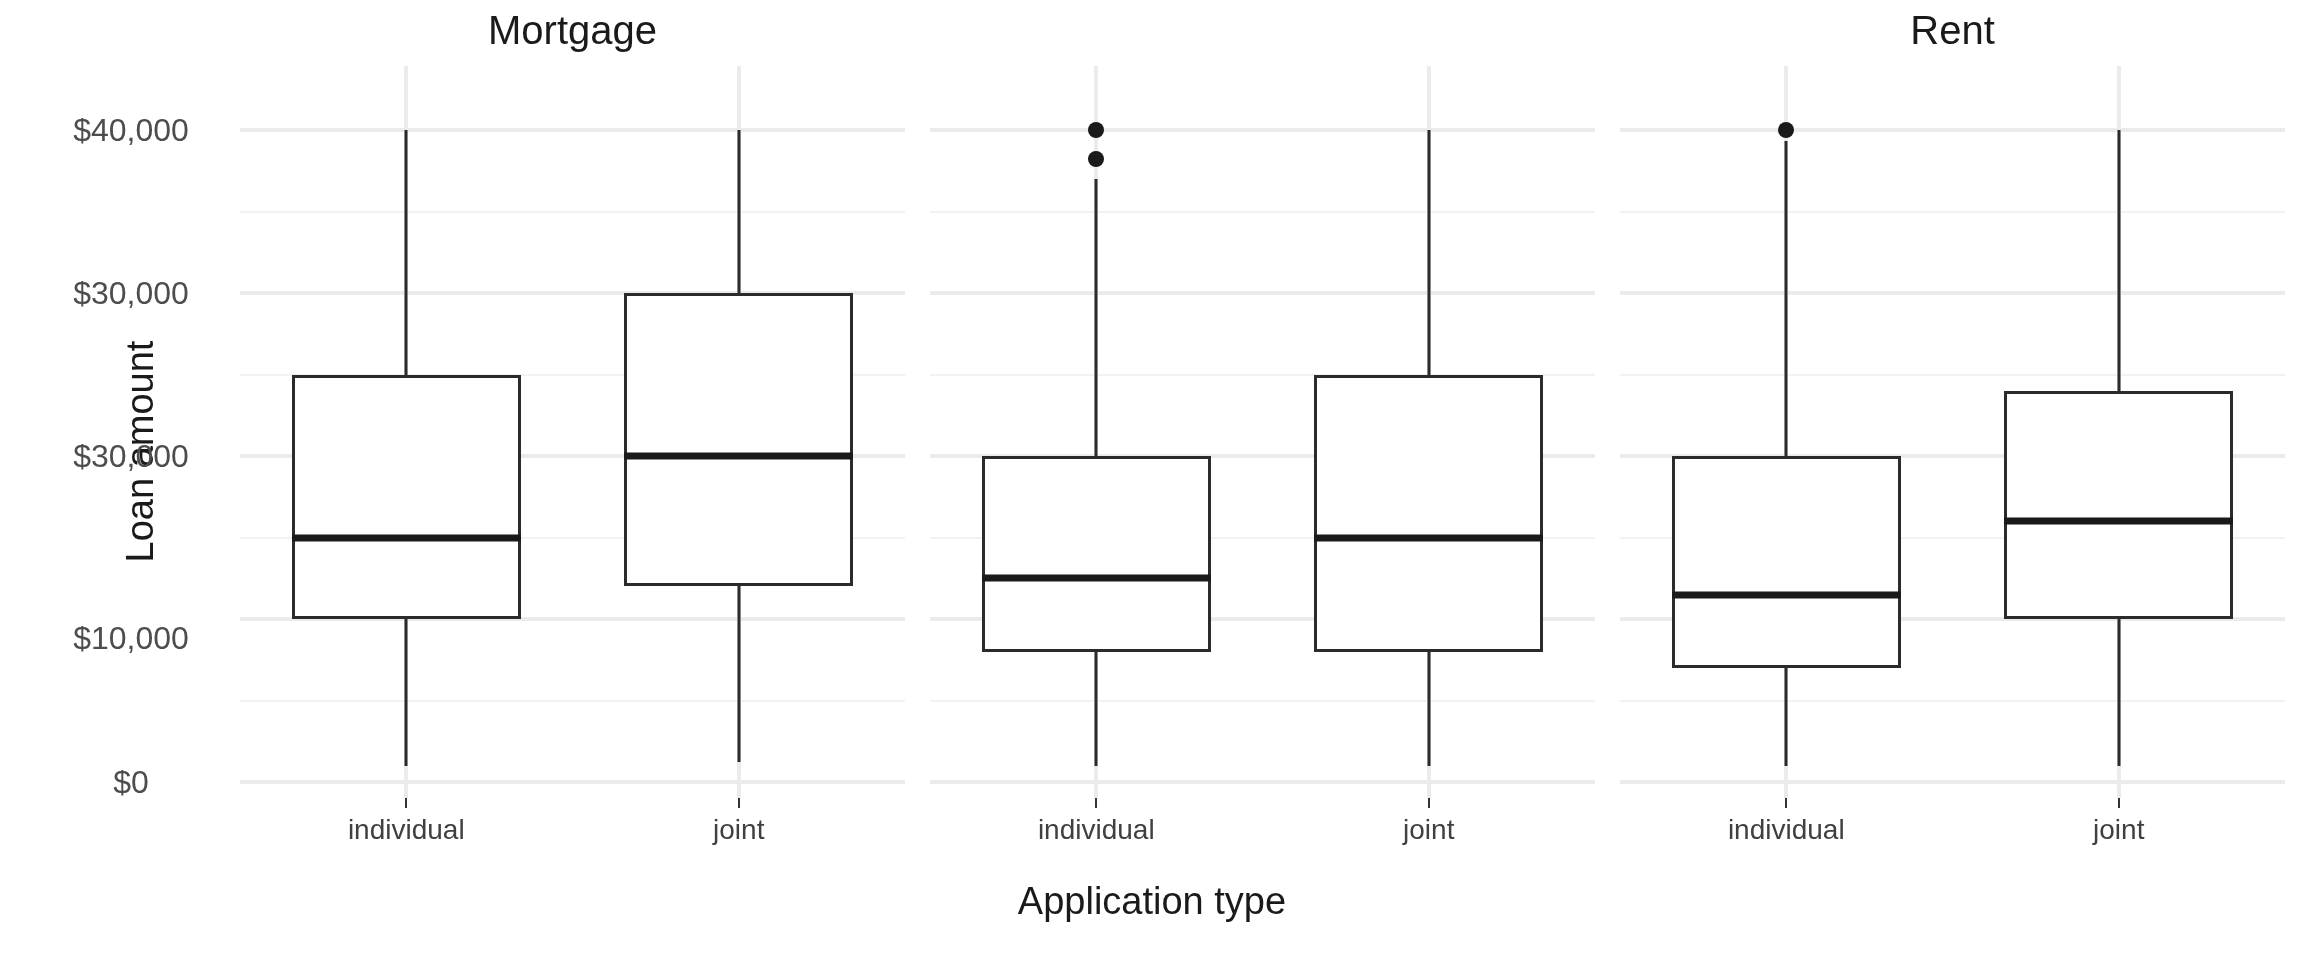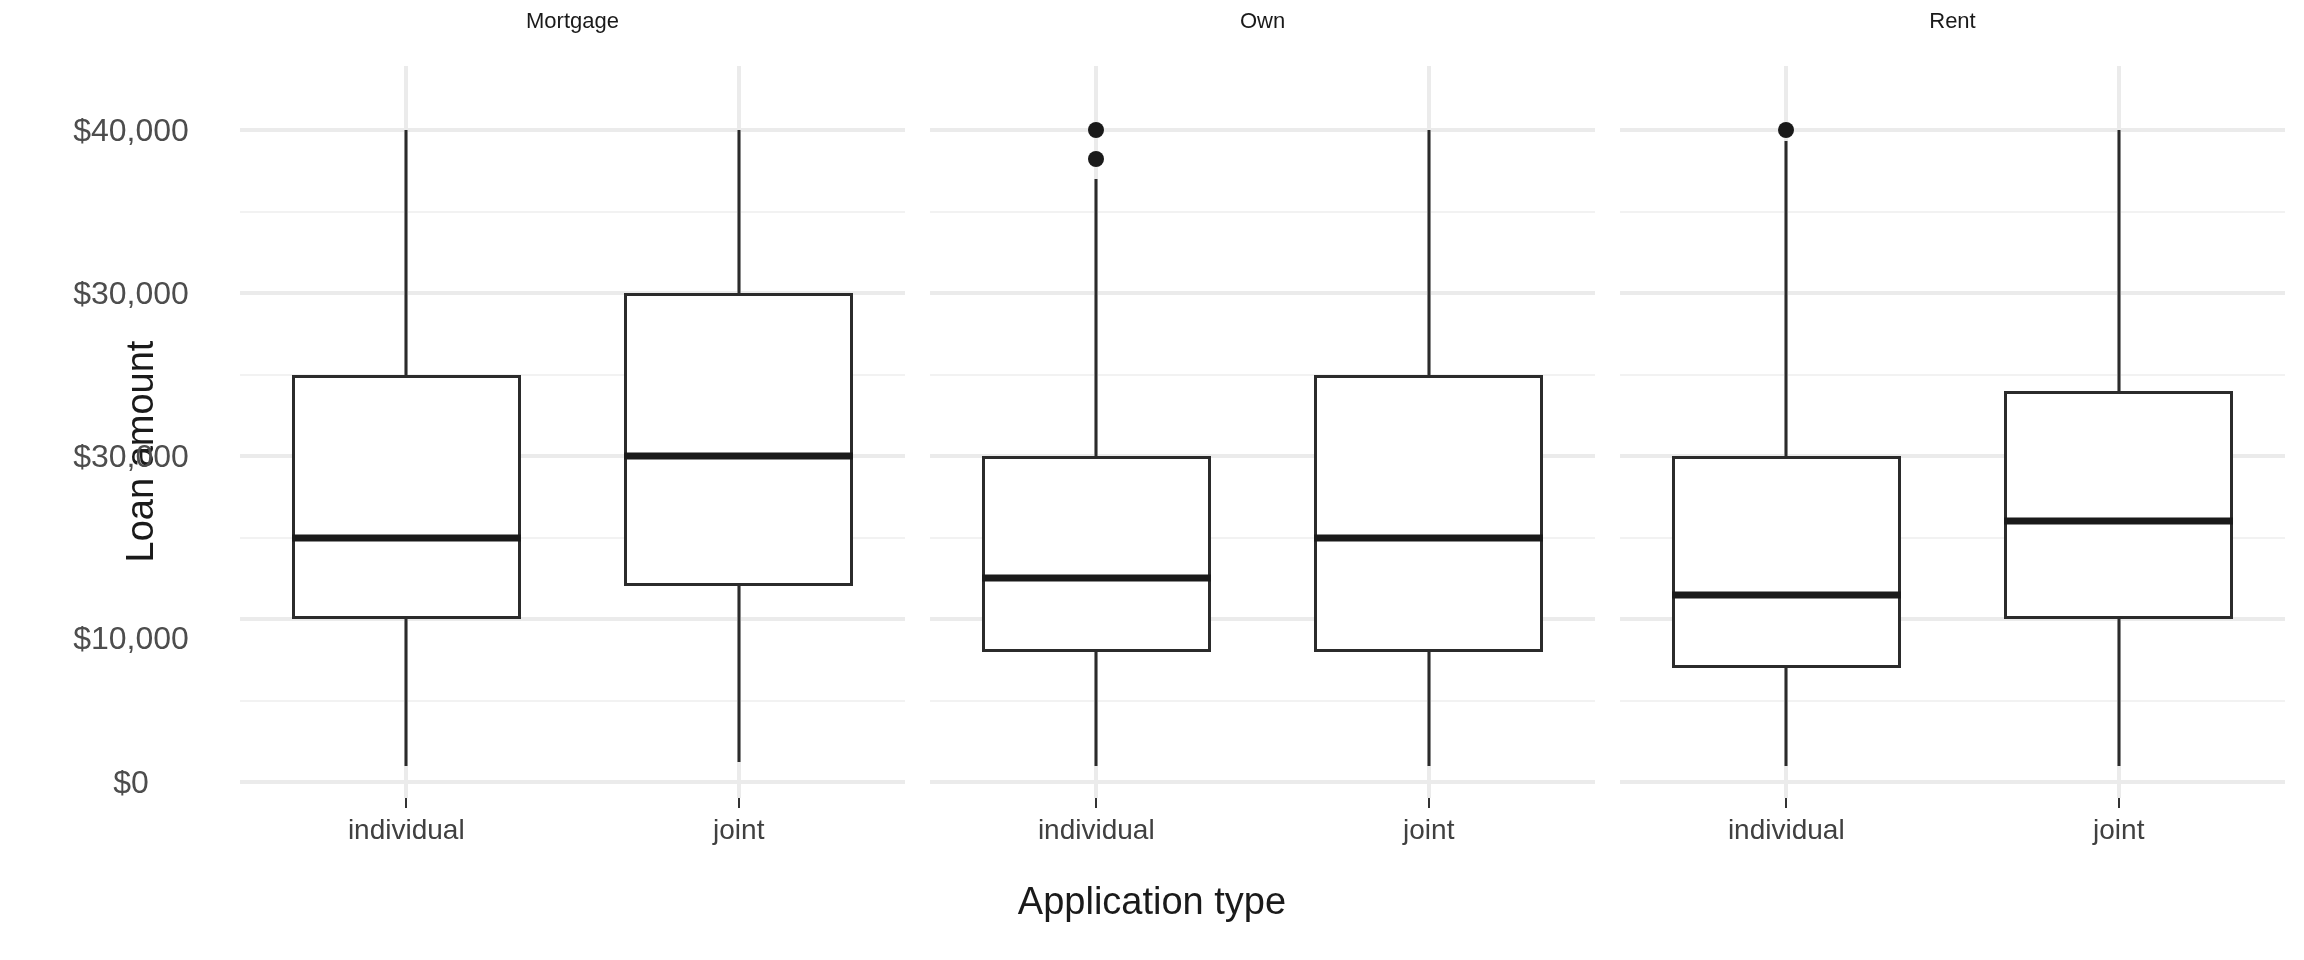--- a/index.html
+++ b/index.html
@@ -52,21 +52,21 @@
     top:66px;
     height:732px;
     background:#ffffff;
     overflow:visible;
   }
   .strip{
     position:absolute;
     left:0; top:-58px;
     width:100%;
     text-align:center;
-    font-size:22px;
+    font-size:40px;
     color:#1a1a1a;
     white-space:nowrap;
   }
   .plotarea{
     position:absolute;
     left:0; top:0;
     width:100%; height:100%;
   }
 
   
@@ -168,21 +168,20 @@
           <div class="whisker" style="left: 166.25px; top: 553px; height: 146.7px;"></div>
           <div class="boxrect" style="left: 51.5375px; width: 229.425px; top: 308.5px; height: 244.5px;"></div>
           <div class="median" style="left: 51.5375px; width: 229.425px; top: 471.5px;"></div>
           <div class="whisker" style="left: 498.75px; top: 64px; height: 163px;"></div>
           <div class="whisker" style="left: 498.75px; top: 520.4px; height: 176.04px;"></div>
           <div class="boxrect" style="left: 384.038px; width: 229.425px; top: 227px; height: 293.4px;"></div>
           <div class="median" style="left: 384.038px; width: 229.425px; top: 390px;"></div>
         </div>
       </div>
       <div class="panel" style="left: 930px; width: 665px;">
-        <div class="strip">Own</div>
         <div class="xtick" style="left: 166.25px;"></div>
         <div class="xticklabel" style="left: 166.25px;">individual</div>
         <div class="xtick" style="left: 498.75px;"></div>
         <div class="xticklabel" style="left: 498.75px;">joint</div>
         <div class="plotarea">
           <div class="grid-minor" style="top: 634.5px;"></div>
           <div class="grid-minor" style="top: 471.5px;"></div>
           <div class="grid-minor" style="top: 308.5px;"></div>
           <div class="grid-minor" style="top: 145.5px;"></div>
           <div class="grid-major" style="top: 716px;"></div>

